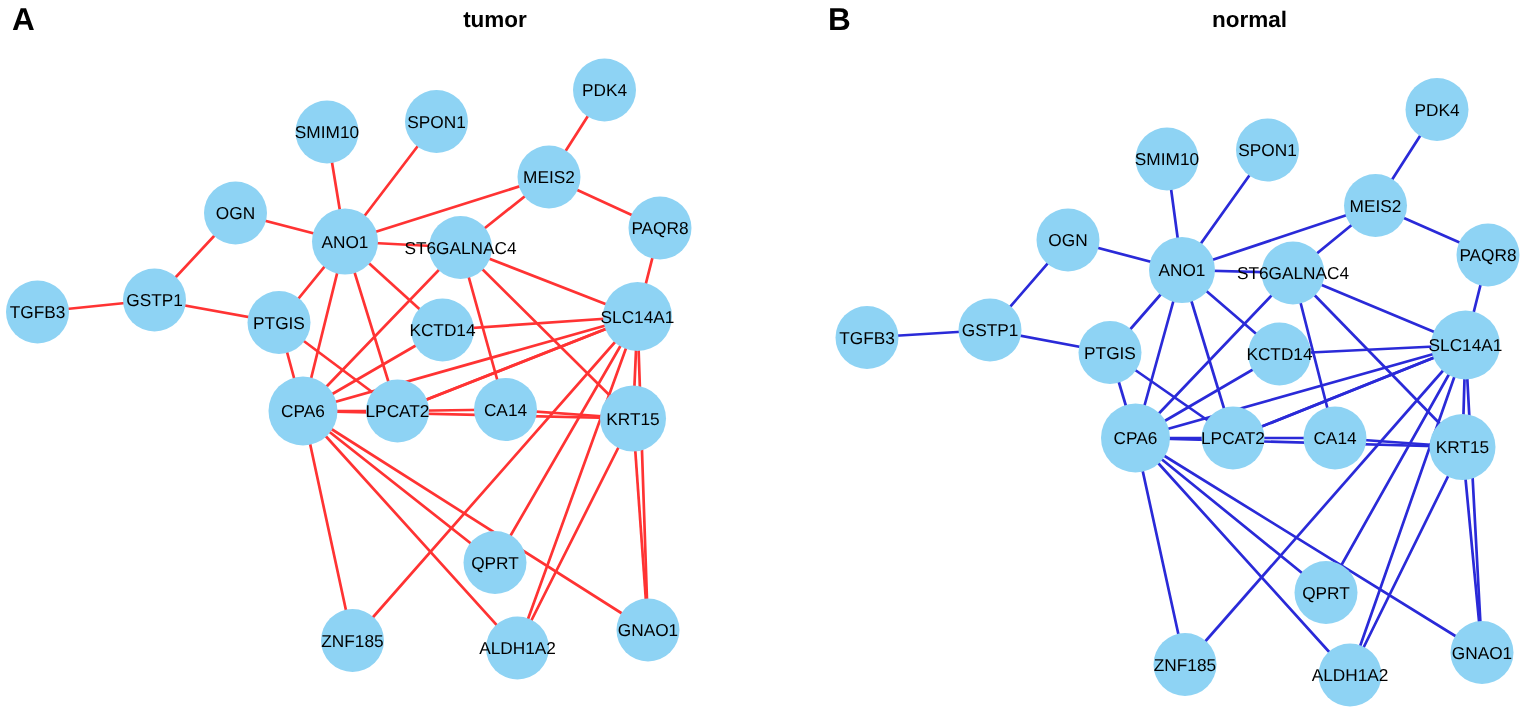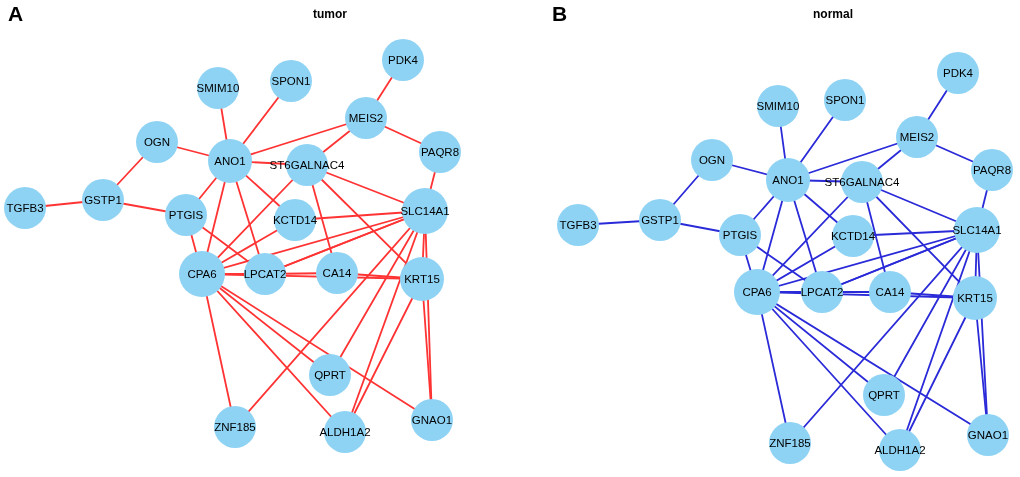--- a/index.html
+++ b/index.html
@@ -40,21 +40,21 @@
   }
   #panel-a .panel-letter { left: 8px; }
   #panel-b .panel-letter { left: 42px; }
 
   .panel-title {
     position: absolute;
     top: 3px;
     width: 510px;
     left: 0;
     text-align: center;
-    font-size: 12px;
+    font-size: 15px;
     font-weight: bold;
     color: #000000;
     line-height: 22px;
   }
   #panel-a .panel-title { transform: translateX(75px); }
   #panel-b .panel-title { transform: translateX(68px); }
 
   .net-svg {
     position: absolute;
     left: 0;

